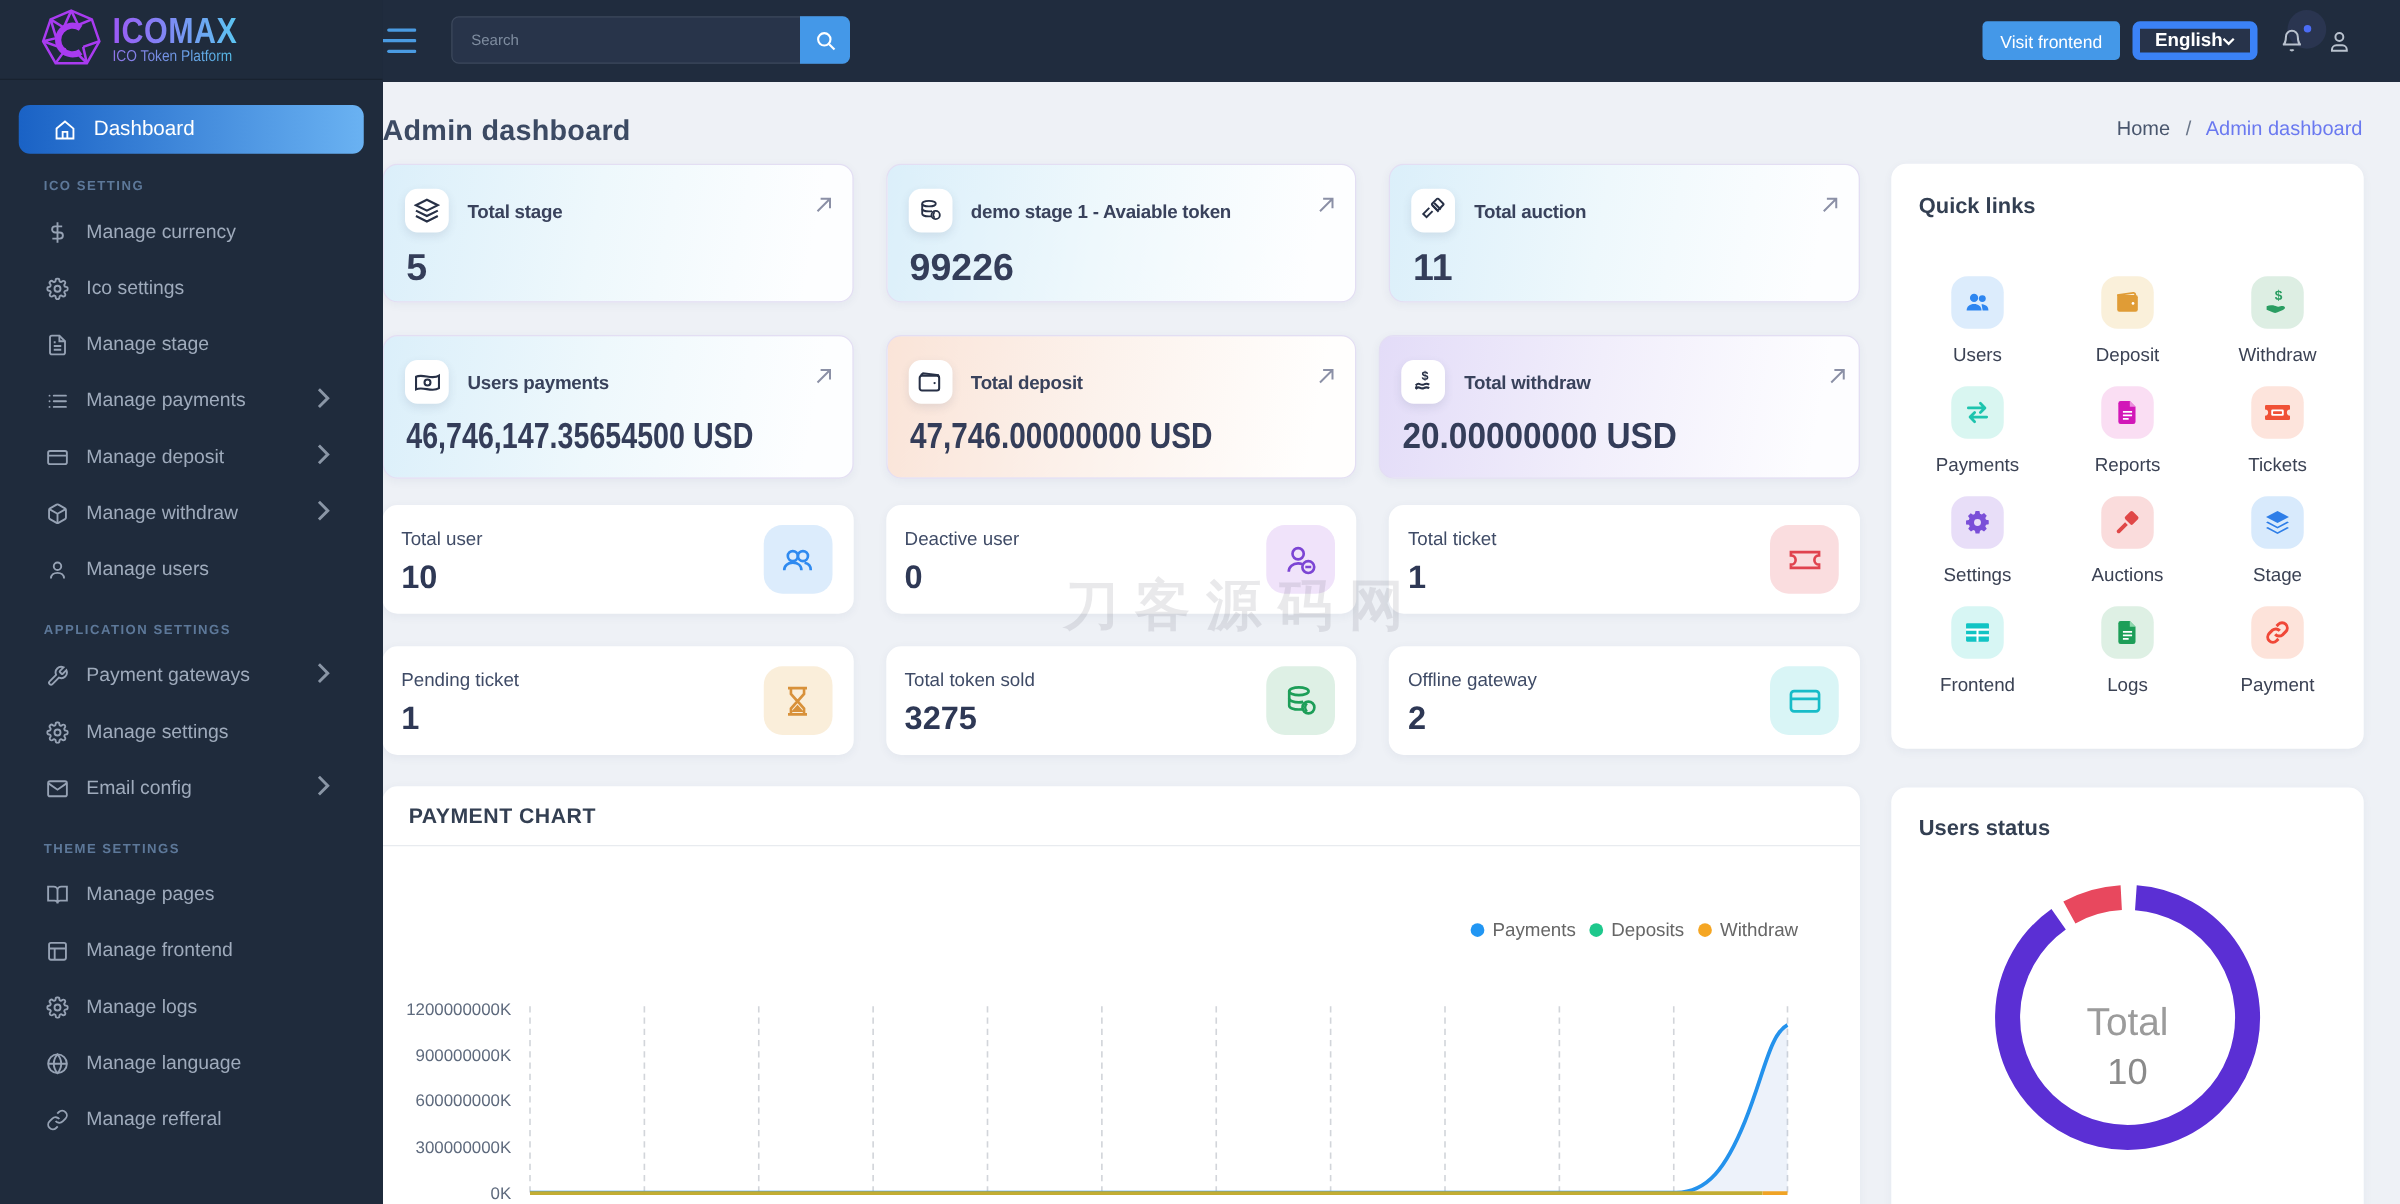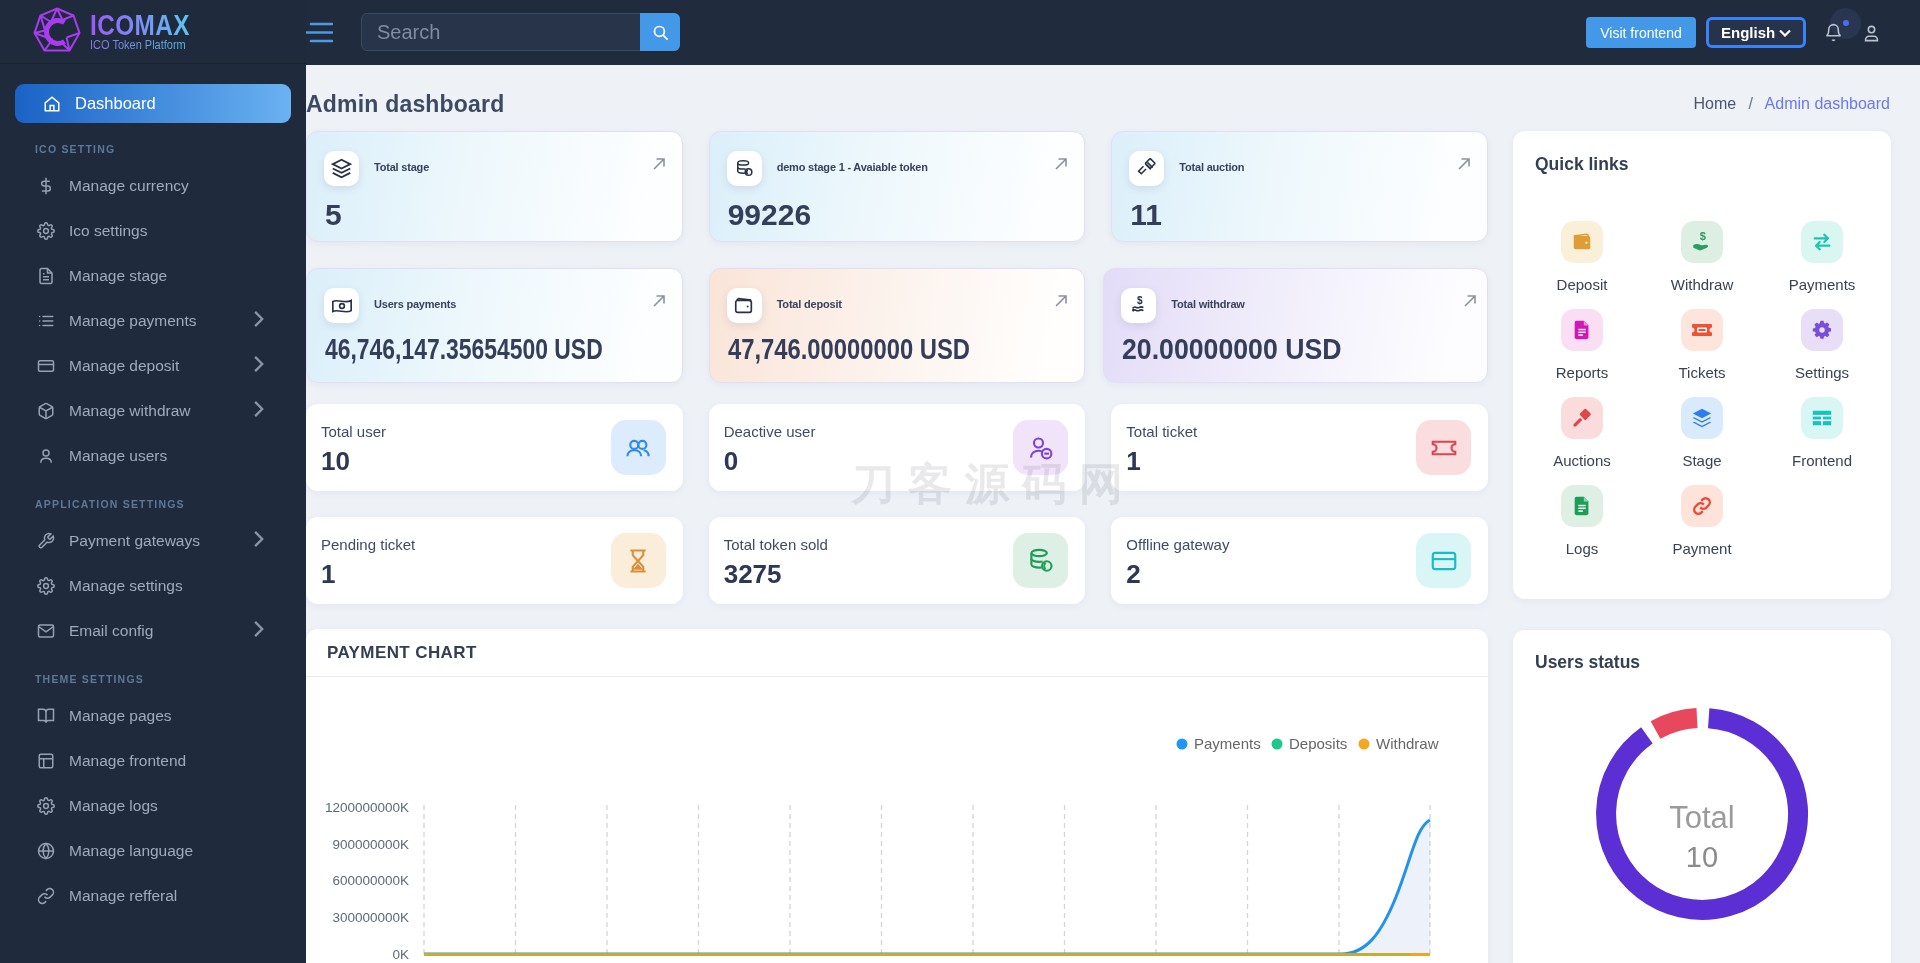--- a/index.html
+++ b/index.html
@@ -15,24 +15,24 @@
 .mi { display:flex; align-items:center; height:45px; padding-left:37px; color:#9fabbc; font-size:15.5px; position:relative; }
 .mi svg { width:18px; height:18px; margin-right:14px; flex:0 0 18px; }
 .mi .chev { position:absolute; right:24px; top:50%; transform:translateY(-50%); }
 .mi.active { height:39px; margin:0 15px 0 15px; padding-left:28px; border-radius:9px; background:linear-gradient(90deg,#1a62c5,#6ab2f2); color:#fff; font-size:16.5px; }
 .sec { font-size:10.5px; font-weight:bold; letter-spacing:1.2px; color:#5d7899; padding:20px 0 8px 35px; }
 
 
 #topbar { position:fixed; left:275px; top:0; right:0; height:65px; background:#202c3e; z-index:19; }
 .hamb { position:absolute; left:30px; top:21px; }
 .searchbox { position:absolute; left:86px; top:13px; width:319px; height:38px; background:#28344a; border:1px solid #3c485c; border-radius:6px; display:flex; align-items:center; }
-.searchbox .ph { color:#7f8da0; font-size:20px; padding-left:15px; }
+.searchbox .ph { color:#7f8da0; font-size:12px; padding-left:15px; }
 .searchbtn { position:absolute; right:-1px; top:-1px; width:40px; height:38px; background:#4498e8; border-radius:0 6px 6px 0; display:flex; align-items:center; justify-content:center; }
 .vfbtn { position:absolute; left:1311px; top:17px; width:110px; background:#4498e8; color:#fff; font-size:14px; height:31px; border-radius:4px; display:flex; align-items:center; justify-content:center; }
-.langsel { position:absolute; left:1431px; top:17px; width:100px; background:#27334a; border:3px solid #3b82f6; color:#fff; font-size:15px; font-weight:bold; height:31px; padding:0 12px; border-radius:6px; display:flex; align-items:center; justify-content:space-between; }
+.langsel { position:absolute; left:1431px; top:17px; width:100px; background:#27334a; border:6px solid #3b82f6; color:#fff; font-size:15px; font-weight:bold; height:31px; padding:0 12px; border-radius:6px; display:flex; align-items:center; justify-content:space-between; }
 .notif { position:absolute; left:1545px; top:8px; width:46px; height:40px; }
 .notifcircle { position:absolute; left:10px; top:0; width:31px; height:31px; border-radius:50%; background:#2a3550; }
 .notif svg { position:absolute; left:4px; top:14px; }
 .belldot { position:absolute; left:23px; top:12px; width:6px; height:6px; border-radius:50%; background:#4b6cf5; }
 .personicon { position:absolute; left:1587px; top:23px; }
 
 #topbar * { font-family:"Liberation Sans", sans-serif; }
 
 
 #main { position:absolute; left:275px; top:65px; width:1645px; }
@@ -47,21 +47,21 @@
 .rightcol { width:378px; }
 
 .row3 { display:flex; gap:26px; }
 .card { background:#fff; border-radius:12px; box-shadow:0 2px 8px rgba(40,60,90,0.05); }
 
 
 .gcard { width:377px; position:relative; border:1px solid #e3def3; }
 .gcard.h1 { height:111px; }
 .gcard.h2 { height:115px; }
 .gcard .ibox { position:absolute; left:17px; top:19px; width:35px; height:35px; background:#fff; border-radius:10px; box-shadow:0 3px 8px rgba(60,70,110,0.12); display:flex; align-items:center; justify-content:center; }
-.gcard .glabel { position:absolute; left:67px; top:29px; font-size:11px; font-weight:bold; color:#39425c; letter-spacing:-0.2px; }
+.gcard .glabel { position:absolute; left:67px; top:29px; font-size:15px; font-weight:bold; color:#39425c; letter-spacing:-0.2px; }
 .gcard .arrow { position:absolute; right:16px; top:25px; }
 .gcard .gnum { position:absolute; left:18px; top:66px; font-size:30px; font-weight:bold; color:#343d59; white-space:nowrap; }
 .gcard.h2 .gnum { top:64px; font-size:29px; transform-origin:0 50%; }
 .sqz79 { transform:scaleX(0.79); }
 .sqz85 { transform:scaleX(0.82); }
 .sqz92 { transform:scaleX(0.92); }
 .grad-blue { background:linear-gradient(100deg,#dbeffa 0%, #eef8fc 45%, #fdfeff 90%); }
 .grad-peach { background:linear-gradient(100deg,#fae4d8 0%, #fcf2ec 45%, #fffefd 90%); }
 .grad-purple { background:linear-gradient(100deg,#e3dcf8 0%, #f1eefb 45%, #fdfdff 90%); }
 
@@ -434,20 +434,31 @@
           <line x1="118" y1="277.5" x2="1104" y2="277.5" stroke="#c3ad33" stroke-width="3"></line>
           <line x1="1104" y1="277.5" x2="1124" y2="277.5" stroke="#f0a325" stroke-width="3"></line>
         </svg>
       </div>
     </div>
     <div class="rightcol">
       <div class="card quick">
         <h2>Quick links</h2>
         <div class="qgrid">
           <div class="qitem">
+              <div class="qicon" style="background:#dcecfc;">
+                <svg width="22" height="22" viewBox="0 0 24 24" fill="#2e86f0">
+                  <circle cx="9" cy="8" r="3.6"></circle>
+                  <path d="M2.5 19c0-3.5 2.9-5.6 6.5-5.6s6.5 2.1 6.5 5.6z"></path>
+                  <circle cx="16.2" cy="8.6" r="3"></circle>
+                  <path d="M15.5 13.5c3.2 0 6 1.9 6 5v.5h-5"></path>
+                </svg>
+              </div>
+              <div class="qlbl">Users</div>
+            </div>
+          <div class="qitem">
               <div class="qicon" style="background:#faf0da;">
                 <svg width="22" height="22" viewBox="0 0 24 24" fill="#e09c36">
                   <path d="M3 5.5h16a2 2 0 0 1 2 2V18a2 2 0 0 1-2 2H5a2 2 0 0 1-2-2z"></path>
                   <path d="M3 5.5 17 3.6a1.5 1.5 0 0 1 1.7 1.3l.1.6" fill="none" stroke="#e09c36" stroke-width="1.6"></path>
                   <circle cx="16.8" cy="12.8" r="1.2" fill="#fff"></circle>
                 </svg>
               </div>
               <div class="qlbl">Deposit</div>
             </div>
           <div class="qitem">

